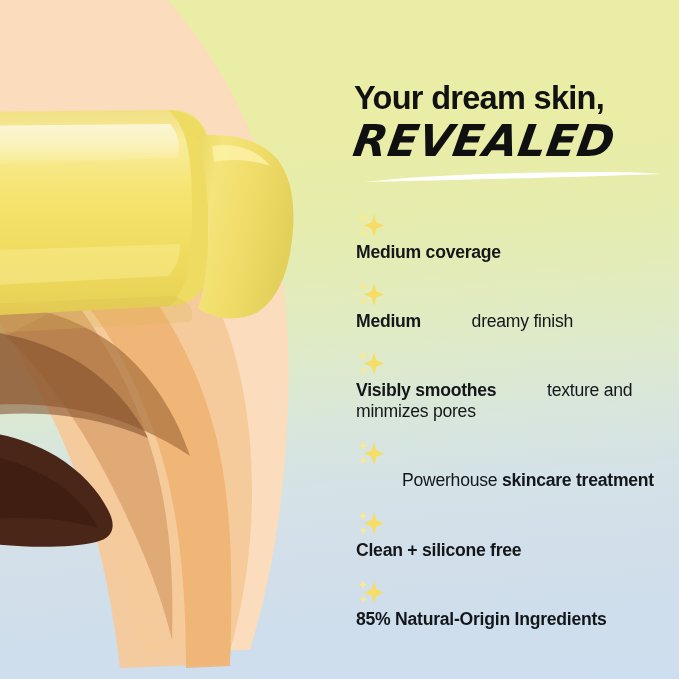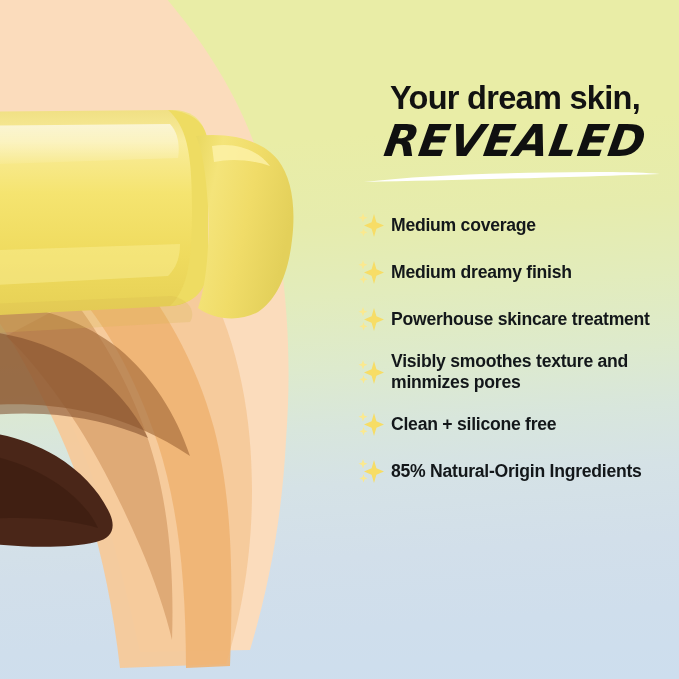--- a/index.html
+++ b/index.html
@@ -19,21 +19,20 @@
   
   .art{position:absolute;left:0;top:0;width:350px;height:679px;}
   .art svg{display:block;}
 
   
   .panel{
     position:absolute;left:348px;top:0;width:331px;height:679px;
   }
   .headline{
     position:absolute;left:6px;top:82px;width:322px;
-    text-align:center;
   }
   .head-line1{
     font-size:32.5px;font-weight:bold;color:#121212;
     letter-spacing:-0.7px;line-height:1;
     white-space:nowrap;
   }
   .head-line2-wrap{
     position:relative;margin-top:4px;height:58px;
   }
   .head-line2{
@@ -41,33 +40,34 @@
     color:#101010;letter-spacing:0.5px;line-height:1;
     transform:skewX(-9deg);
     display:inline-block;
     font-family:"DejaVu Sans", sans-serif;
   }
   .swoosh{position:absolute;left:8px;top:52px;width:300px;height:14px;}
 
   
   .bullets{position:absolute;left:8px;top:209px;width:323px;}
   .bullet{
-    position:relative;display:flex;align-items:center;
+    position:relative;display:flex;align-items:flex-start;
     margin-bottom:15px;
+    flex-direction:column;
   }
   .spark{
     flex:0 0 auto;width:32px;height:30px;margin-top:2px;margin-right:3px;
   }
   .btext{
     flex:1 1 auto;font-size:17.6px;line-height:1.2;
     color:#13171a;letter-spacing:-0.25px;
     padding-top:1px;
   }
   .btext b{font-weight:bold;}
-  .btext span{font-weight:bold;}
+  .btext span{font-weight:normal;padding-left:46px;}
 </style>
 </head>
 <body>
 
 <div class="canvas">
 
   <div class="art">
     <svg width="350" height="679" viewBox="0 0 350 679" xmlns="http://www.w3.org/2000/svg">
       <defs>
         <linearGradient id="gTube" x1="0" y1="0" x2="0" y2="1">
@@ -215,32 +215,32 @@
         </div>
       </div>
 
       <div class="bullet">
         <svg class="spark" viewBox="0 0 32 30">
           <path d="M18 3 L20.4 11.2 L28 14.5 L20.4 17.8 L18 26 L15.6 17.8 L8 14.5 L15.6 11.2 Z" fill="#f7dd66"></path>
           <path d="M7 2 L8.2 5.6 L11.5 6.8 L8.2 8 L7 11.6 L5.8 8 L2.5 6.8 L5.8 5.6 Z" fill="#fbe98f"></path>
           <path d="M7.5 17 L8.6 20.2 L11.6 21.3 L8.6 22.4 L7.5 25.6 L6.4 22.4 L3.4 21.3 L6.4 20.2 Z" fill="#fbe98f"></path>
         </svg>
         <div class="btext">
+          <b>Visibly smoothes</b><span> texture and minmizes pores</span>
+        </div>
+      </div>
+
+      <div class="bullet">
+        <svg class="spark" viewBox="0 0 32 30">
+          <path d="M18 3 L20.4 11.2 L28 14.5 L20.4 17.8 L18 26 L15.6 17.8 L8 14.5 L15.6 11.2 Z" fill="#f7dd66"></path>
+          <path d="M7 2 L8.2 5.6 L11.5 6.8 L8.2 8 L7 11.6 L5.8 8 L2.5 6.8 L5.8 5.6 Z" fill="#fbe98f"></path>
+          <path d="M7.5 17 L8.6 20.2 L11.6 21.3 L8.6 22.4 L7.5 25.6 L6.4 22.4 L3.4 21.3 L6.4 20.2 Z" fill="#fbe98f"></path>
+        </svg>
+        <div class="btext">
           <span>Powerhouse </span><b>skincare treatment</b>
-        </div>
-      </div>
-
-      <div class="bullet">
-        <svg class="spark" viewBox="0 0 32 30">
-          <path d="M18 3 L20.4 11.2 L28 14.5 L20.4 17.8 L18 26 L15.6 17.8 L8 14.5 L15.6 11.2 Z" fill="#f7dd66"></path>
-          <path d="M7 2 L8.2 5.6 L11.5 6.8 L8.2 8 L7 11.6 L5.8 8 L2.5 6.8 L5.8 5.6 Z" fill="#fbe98f"></path>
-          <path d="M7.5 17 L8.6 20.2 L11.6 21.3 L8.6 22.4 L7.5 25.6 L6.4 22.4 L3.4 21.3 L6.4 20.2 Z" fill="#fbe98f"></path>
-        </svg>
-        <div class="btext">
-          <b>Visibly smoothes</b><span> texture and minmizes pores</span>
         </div>
       </div>
 
 
       <div class="bullet">
         <svg class="spark" viewBox="0 0 32 30">
           <path d="M18 3 L20.4 11.2 L28 14.5 L20.4 17.8 L18 26 L15.6 17.8 L8 14.5 L15.6 11.2 Z" fill="#f7dd66"></path>
           <path d="M7 2 L8.2 5.6 L11.5 6.8 L8.2 8 L7 11.6 L5.8 8 L2.5 6.8 L5.8 5.6 Z" fill="#fbe98f"></path>
           <path d="M7.5 17 L8.6 20.2 L11.6 21.3 L8.6 22.4 L7.5 25.6 L6.4 22.4 L3.4 21.3 L6.4 20.2 Z" fill="#fbe98f"></path>
         </svg>

